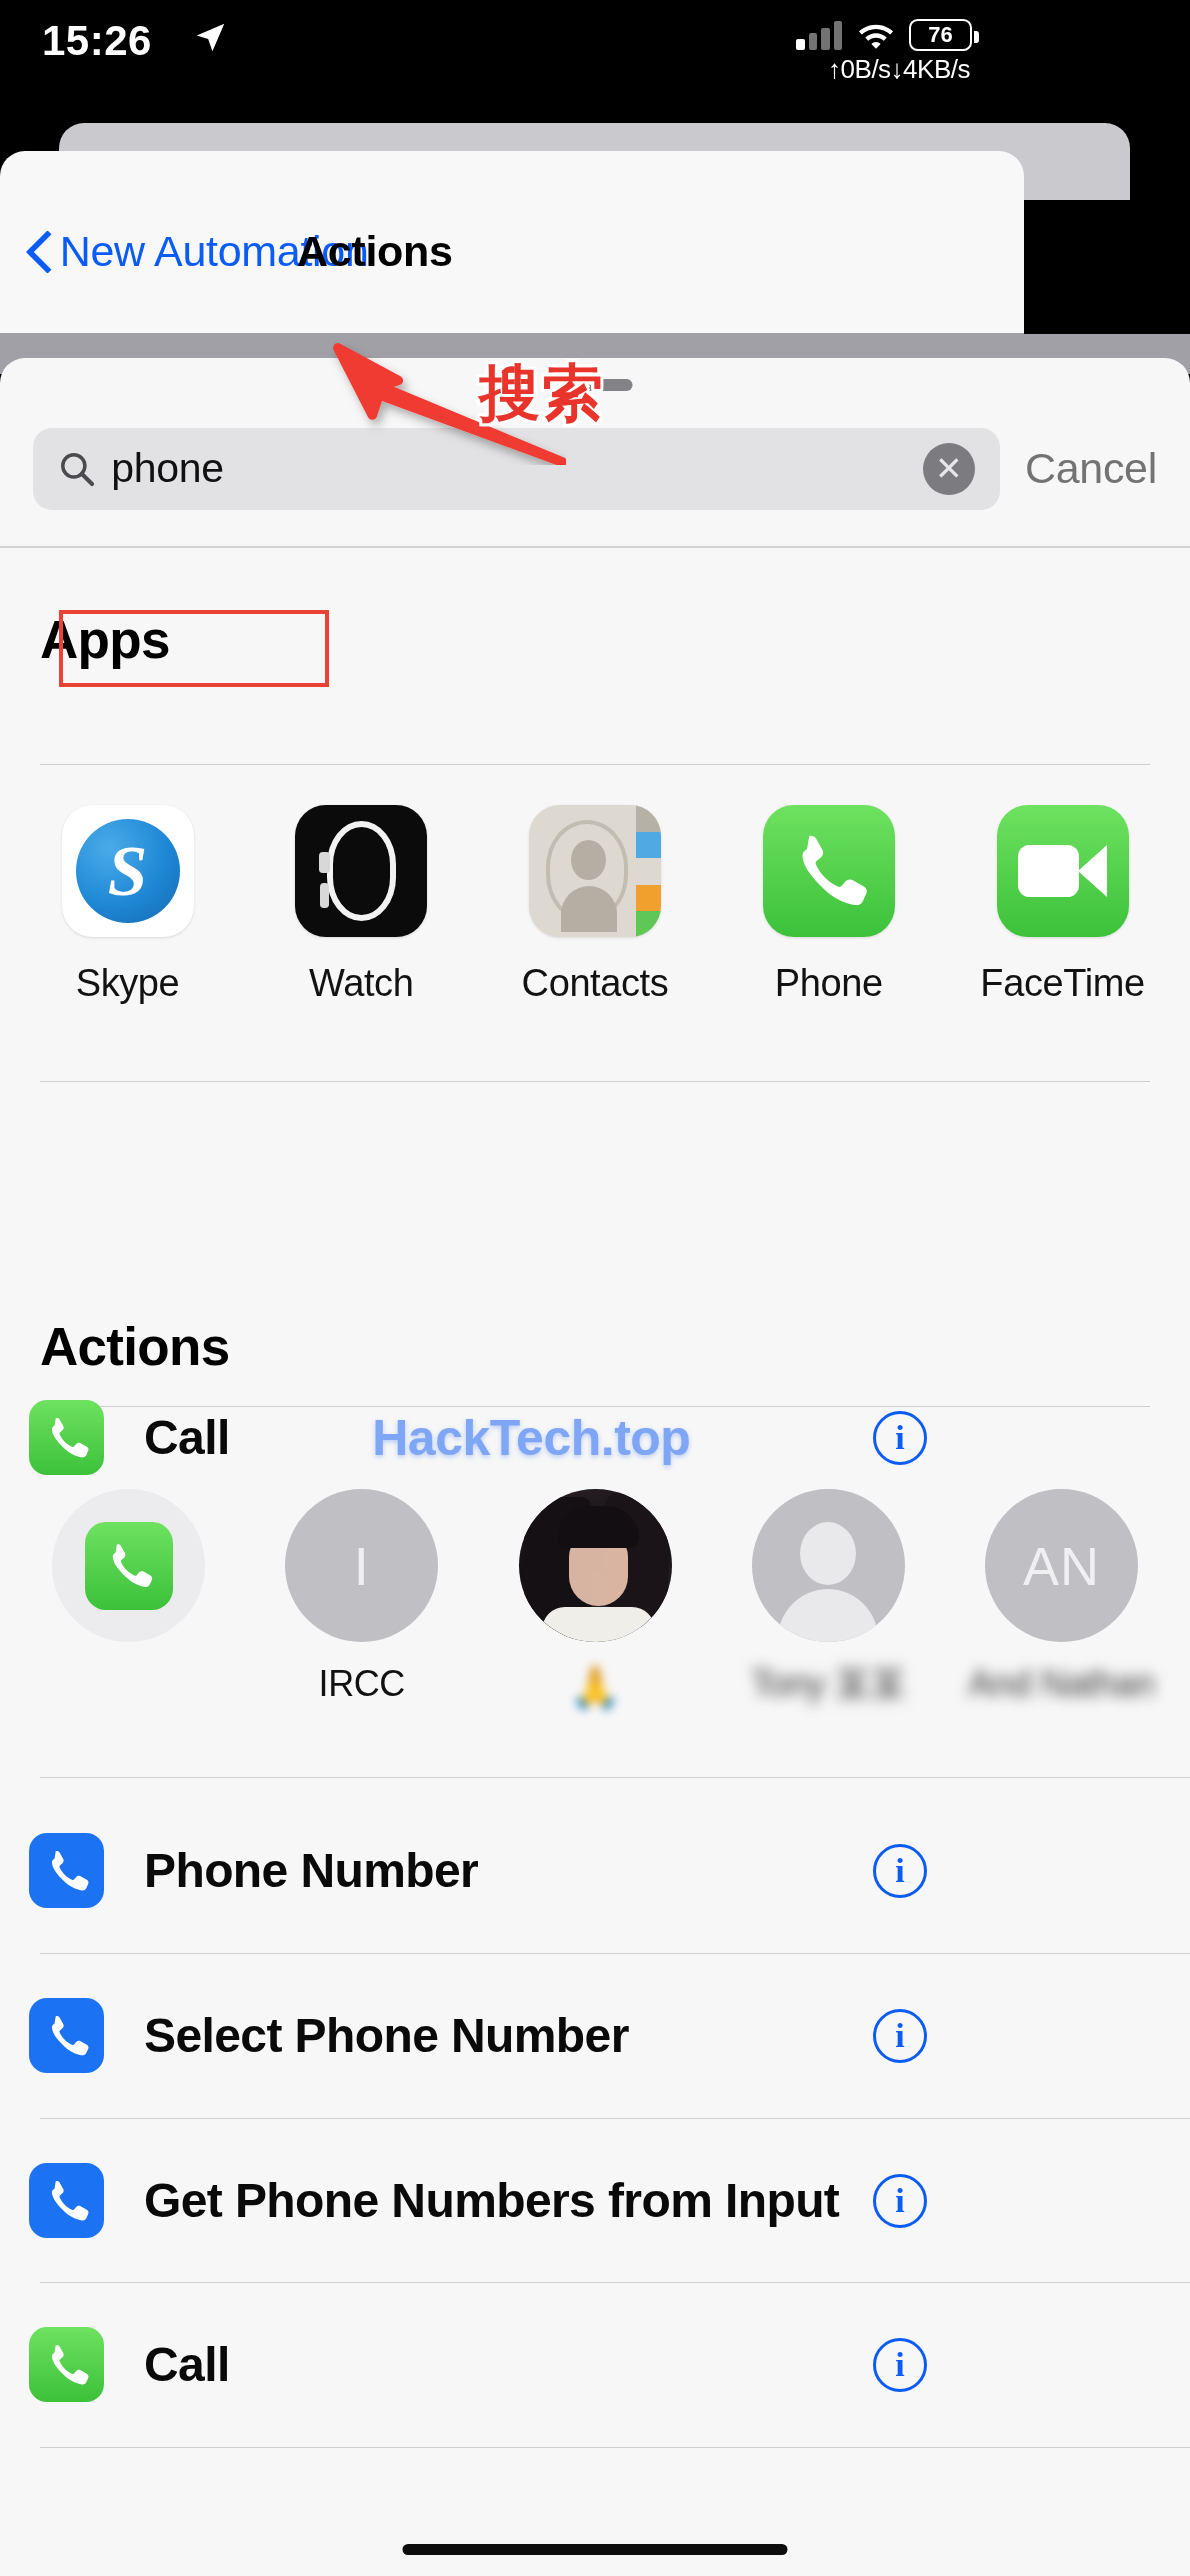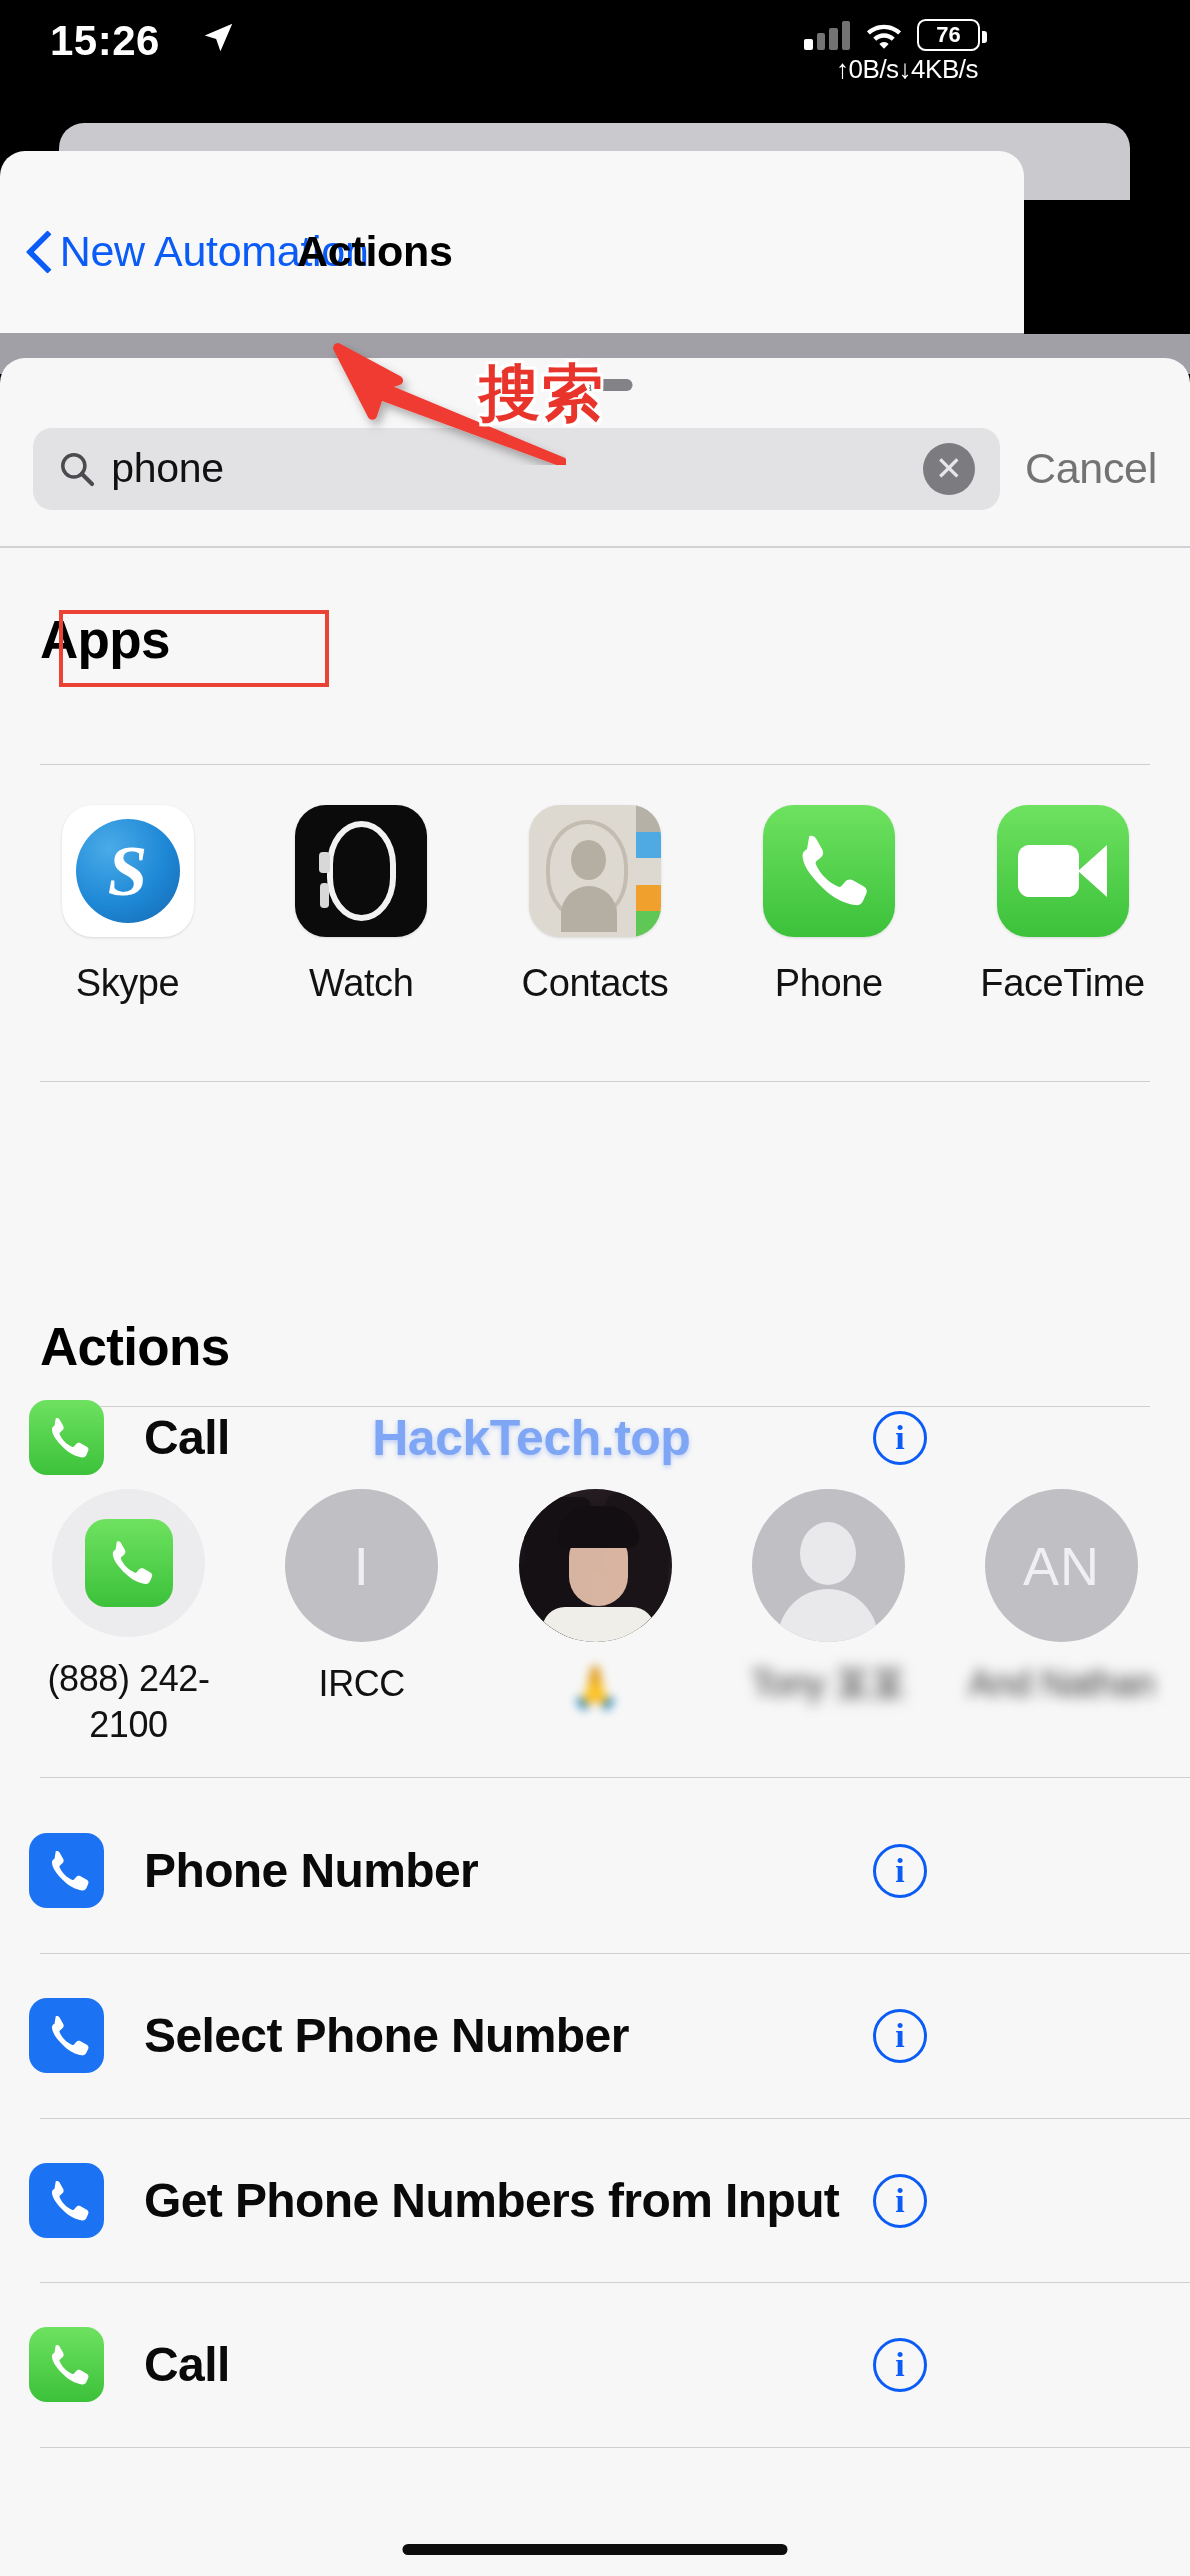--- a/index.html
+++ b/index.html
@@ -6,21 +6,21 @@
   html,body { width:1190px; height:2576px; }
   body {
     background:#000;
     font-family:"Liberation Sans", sans-serif;
     overflow:hidden;
     position:relative;
   }
 
   
   .statusbar{
-    position:absolute; top:0; left:8px; width:1008px; height:91px;
+    position:absolute; top:0; left:0; width:1008px; height:91px;
     background:#000; color:#fff;
   }
   .sb-time{
     position:absolute; left:42px; top:17px;
     font-size:42px; font-weight:600; letter-spacing:0.5px;
   }
   .sb-loc{ position:absolute; left:194px; top:21px; width:33px; height:33px; }
   .sb-right{ position:absolute; right:36px; top:19px; display:flex; align-items:center; gap:13.4px; }
   .bars{ display:flex; align-items:flex-end; gap:3.8px; height:29px; }
   .bars i{ display:block; width:8.6px; background:#fff; border-radius:1.9px; }
@@ -441,22 +441,20 @@
   <div class="contactsrow">
 
     <div class="ccell">
       <div class="cavatar cav-light">
         <div class="cav-phone">
           <svg width="54" height="54" viewBox="0 0 24 24">
             <path d="M6.6 2.5c.7-.3 1.5 0 1.9.7l1.7 3c.4.7.2 1.6-.4 2.1l-1.2 1c-.2.2-.3.5-.2.8.5 1.3 1.4 2.6 2.5 3.7s2.4 2 3.7 2.5c.3.1.6 0 .8-.2l1-1.2c.5-.6 1.4-.8 2.1-.4l3 1.7c.7.4 1 1.2.7 1.9l-.9 2c-.3.8-1.1 1.3-2 1.2-3.1-.3-6.3-2-8.9-4.6S5.1 11.2 4.8 8.1c-.1-.9.4-1.7 1.2-2z" fill="#fff"></path>
           </svg>
         </div>
       </div>
-      <div class="clabel">(888)
-242-2100</div>
     </div>
 
     <div class="ccell">
       <div class="cavatar cav-grey">
         <span class="cav-initial">I</span>
       </div>
       <div class="clabel">IRCC</div>
     </div>
 
     <div class="ccell">

